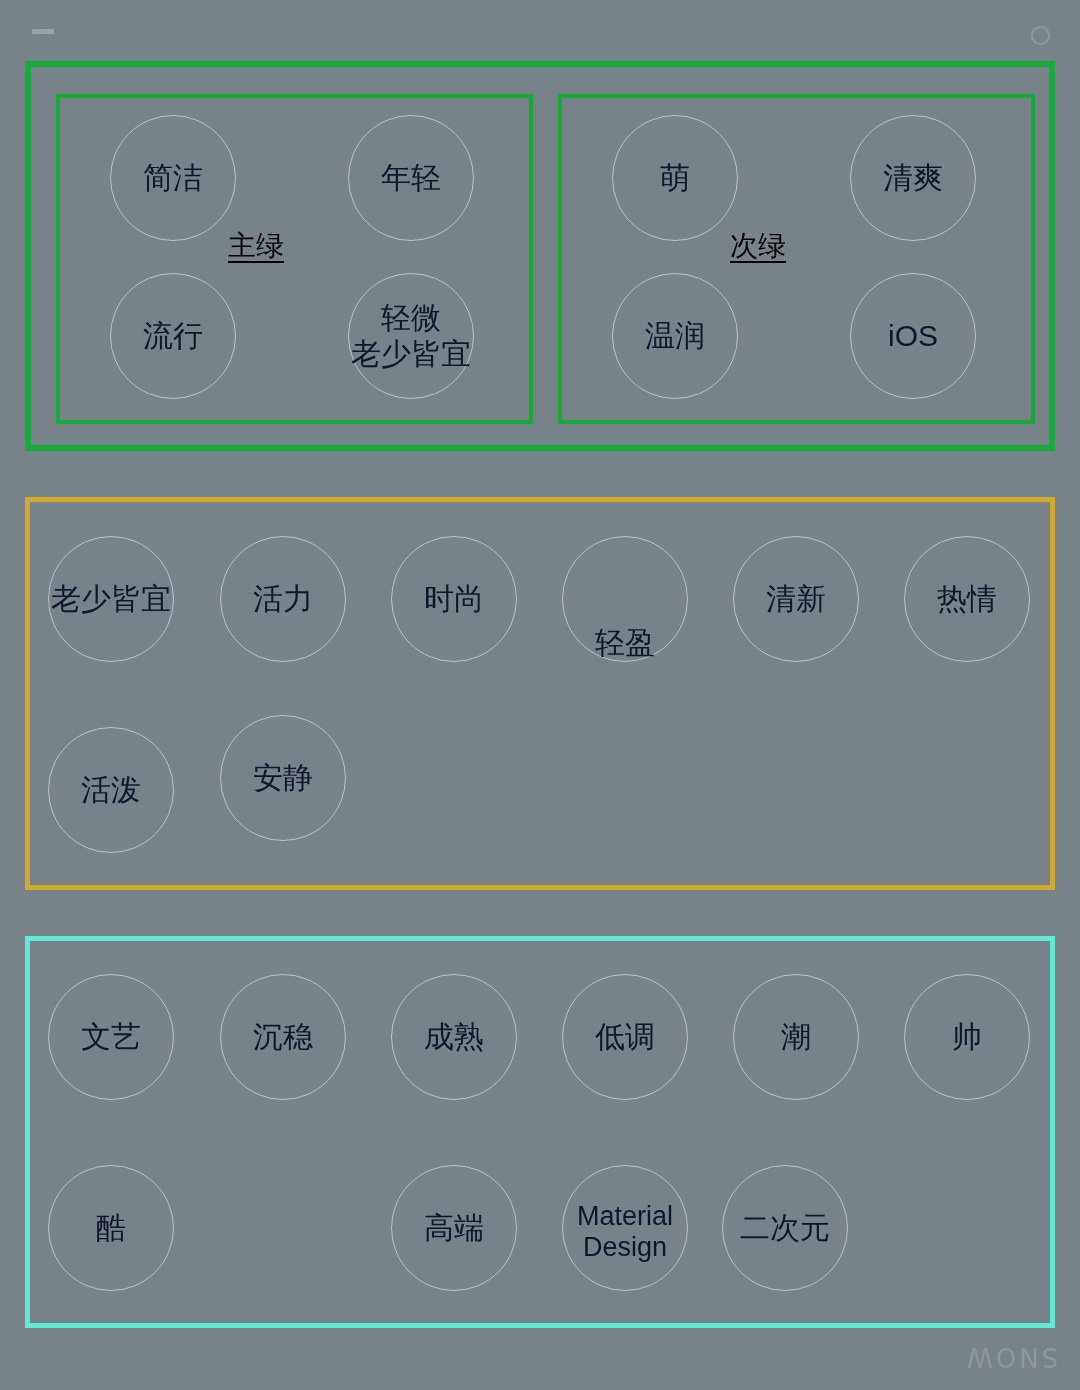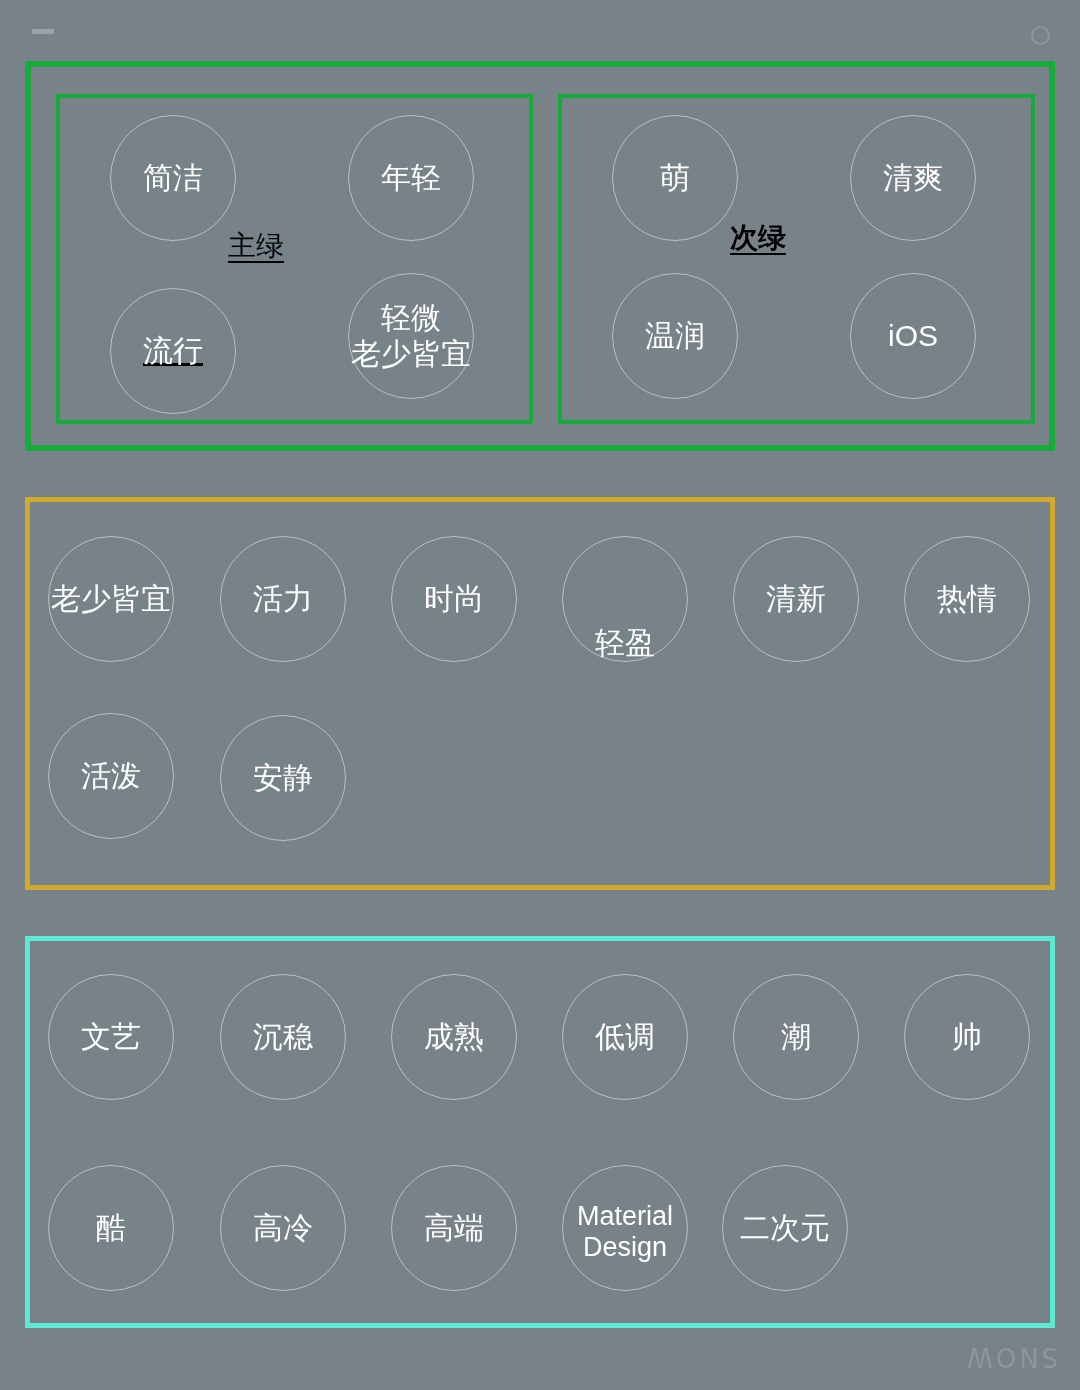--- a/index.html
+++ b/index.html
@@ -61,21 +61,21 @@
     position: absolute;
     box-sizing: border-box;
     border: 1px solid #b8c0c4;
     border-radius: 50%;
     display: flex;
     align-items: center;
     justify-content: center;
     text-align: center;
   }
   .circle-label {
-    color: #ffffff;
+    color: #0f172a;
     font-size: 30px;
     line-height: 36px;
     white-space: nowrap;
     letter-spacing: 0px;
   }
   .circle-label.two-line {
     white-space: normal;
     width: 200px;
   }
   .circle-label.small {
@@ -119,21 +119,21 @@
 
 <div class="section sec-green">
 
   <div class="subbox subbox-left">
     <div class="circle" style="left:50px;  top:17px;  width:126px; height:126px;">
       <span class="circle-label">简洁</span>
     </div>
     <div class="circle" style="left:288px; top:17px;  width:126px; height:126px;">
       <span class="circle-label">年轻</span>
     </div>
-    <div class="circle" style="left:50px;  top:190px; width:126px; height:126px;text-decoration:underline;">
+    <div class="circle" style="left:50px;  top:175px; width:126px; height:126px;">
       <span class="circle-label">流行</span>
     </div>
     <div class="circle" style="left:288px; top:175px; width:126px; height:126px;">
       <span class="circle-label two-line">
         <span>轻微</span><br>
         <span>老少皆宜</span>
       </span>
     </div>
     <div class="group-title" style="left:168px; top:131px;">主绿</div>
   </div>
@@ -144,21 +144,21 @@
     </div>
     <div class="circle" style="left:288px; top:17px;  width:126px; height:126px;">
       <span class="circle-label">清爽</span>
     </div>
     <div class="circle" style="left:50px;  top:175px; width:126px; height:126px;">
       <span class="circle-label">温润</span>
     </div>
     <div class="circle" style="left:288px; top:175px; width:126px; height:126px;">
       <span class="circle-label">iOS</span>
     </div>
-    <div class="group-title" style="left:168px; top:123px;font-weight:bold;">次绿</div>
+    <div class="group-title" style="left:168px; top:131px;">次绿</div>
   </div>
 </div>
 
 <div class="section sec-yellow">
   <div class="circle" style="left:18px;  top:34px;  width:126px; height:126px;">
     <span class="circle-label">老少皆宜</span>
   </div>
   <div class="circle" style="left:190px; top:34px;  width:126px; height:126px;justify-content:center;">
     <span class="circle-label">活力</span>
   </div>
@@ -167,21 +167,21 @@
   </div>
   <div class="circle" style="left:532px; top:34px;  width:126px; height:126px;align-items:flex-end;">
     <span class="circle-label">轻盈</span>
   </div>
   <div class="circle" style="left:703px; top:34px;  width:126px; height:126px;">
     <span class="circle-label">清新</span>
   </div>
   <div class="circle" style="left:874px; top:34px;  width:126px; height:126px;">
     <span class="circle-label">热情</span>
   </div>
-  <div class="circle" style="left:18px;  top:211px; width:126px; height:126px;">
+  <div class="circle" style="left:18px;  top:225px; width:126px; height:126px;">
     <span class="circle-label">活泼</span>
   </div>
   <div class="circle" style="left:190px; top:213px; width:126px; height:126px;text-align:center;">
     <span class="circle-label">安静</span>
   </div>
 </div>
 
 <div class="section sec-red">
   <div class="circle" style="left:18px;  top:33px;  width:126px; height:126px;">
     <span class="circle-label">文艺</span>
@@ -196,23 +196,20 @@
     <span class="circle-label">低调</span>
   </div>
   <div class="circle" style="left:703px; top:33px;  width:126px; height:126px;">
     <span class="circle-label">潮</span>
   </div>
   <div class="circle" style="left:874px; top:33px;  width:126px; height:126px;">
     <span class="circle-label">帅</span>
   </div>
   <div class="circle" style="left:18px;  top:224px; width:126px; height:126px;">
     <span class="circle-label">酷</span>
-  </div>
-  <div class="circle" style="left:190px; top:224px; width:126px; height:126px;">
-    <span class="circle-label">高冷</span>
   </div>
   <div class="circle" style="left:361px; top:224px; width:126px; height:126px;">
     <span class="circle-label">高端</span>
   </div>
   <div class="circle" style="left:532px; top:224px; width:126px; height:126px;">
     <span class="circle-label small">
       <span>Material</span><br>
       <span>Design</span>
     </span>
   </div>

